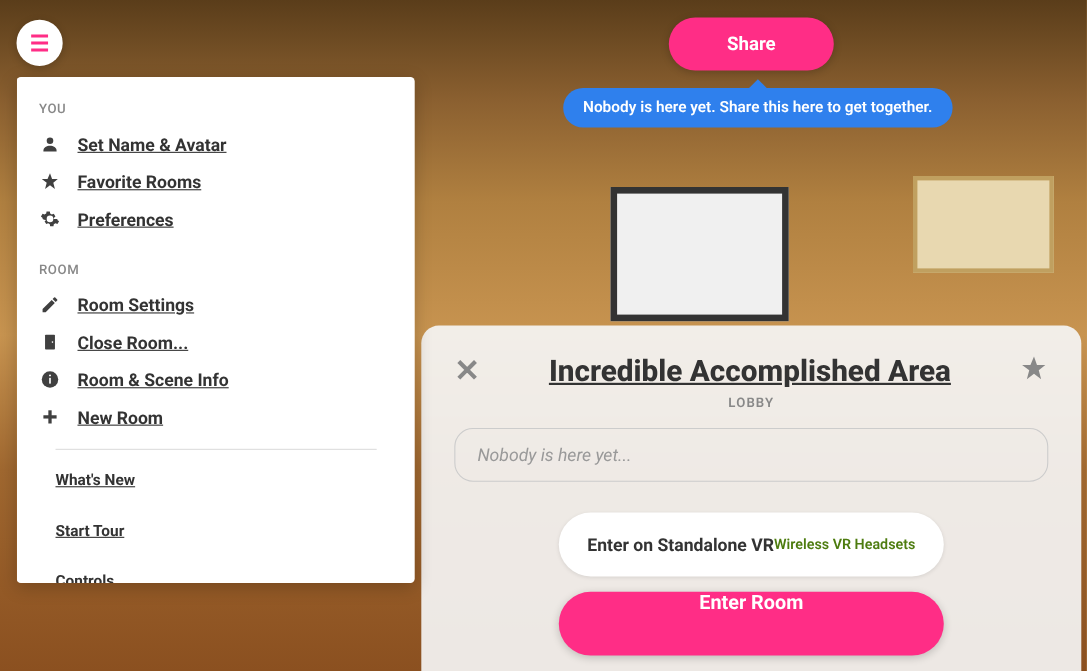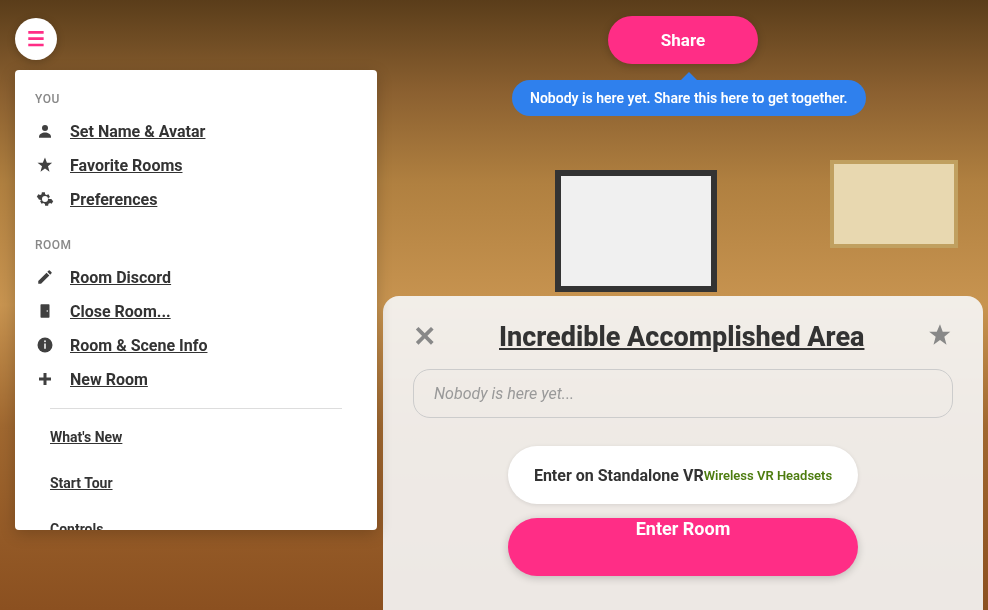--- a/index.html
+++ b/index.html
@@ -318,21 +318,21 @@
 
   <div class="menu-section-header">ROOM</div>
 
 
   <div class="menu-item">
     <span class="menu-icon">
       <svg width="18" height="18" viewBox="0 0 24 24" fill="currentColor">
           <path d="M3 17.25V21h3.75L17.81 9.94l-3.75-3.75L3 17.25zM20.71 7.04a1 1 0 000-1.41l-2.34-2.34a1 1 0 00-1.41 0l-1.83 1.83 3.75 3.75 1.83-1.83z"></path>
         </svg>
     </span>
-    <span class="menu-label">Room Discord</span>
+    <span class="menu-label">Room Settings</span>
   </div>
 
   <div class="menu-item">
     <span class="menu-icon">
       <svg width="18" height="18" viewBox="0 0 24 24" fill="currentColor">
           <rect x="6" y="3" width="12" height="18" rx="1"></rect>
           <circle cx="15" cy="12" r="1" fill="#fff"></circle>
         </svg>
     </span>
     <span class="menu-label">Close Room...</span>
@@ -379,20 +379,21 @@
 <div class="lobby-panel">
   <div class="lobby-header">
     <span class="close-x">✕</span>
     <span class="room-title">Incredible Accomplished Area</span>
     <span class="star-icon">
       <svg width="26" height="26" viewBox="0 0 24 24" fill="currentColor">
           <path d="M12 2l2.5 7h7l-5.5 4.5 2 7.5-6-4.5-6 4.5 2-7.5L2 9h7z"></path>
         </svg>
     </span>
   </div>
+  <div class="lobby-sub">LOBBY</div>
 
   <div class="presence-box">
     <span>Nobody is here yet...</span>
   </div>
 
   <div class="vr-btn">
     <span class="vr-btn-title">Enter on Standalone VR</span>
     <span class="vr-btn-sub">Wireless VR Headsets</span>
   </div>
 

